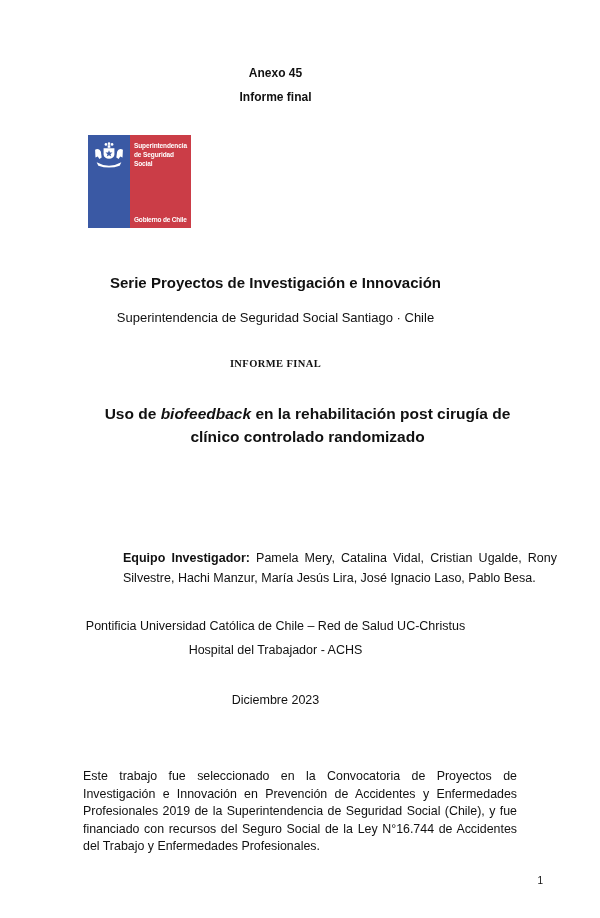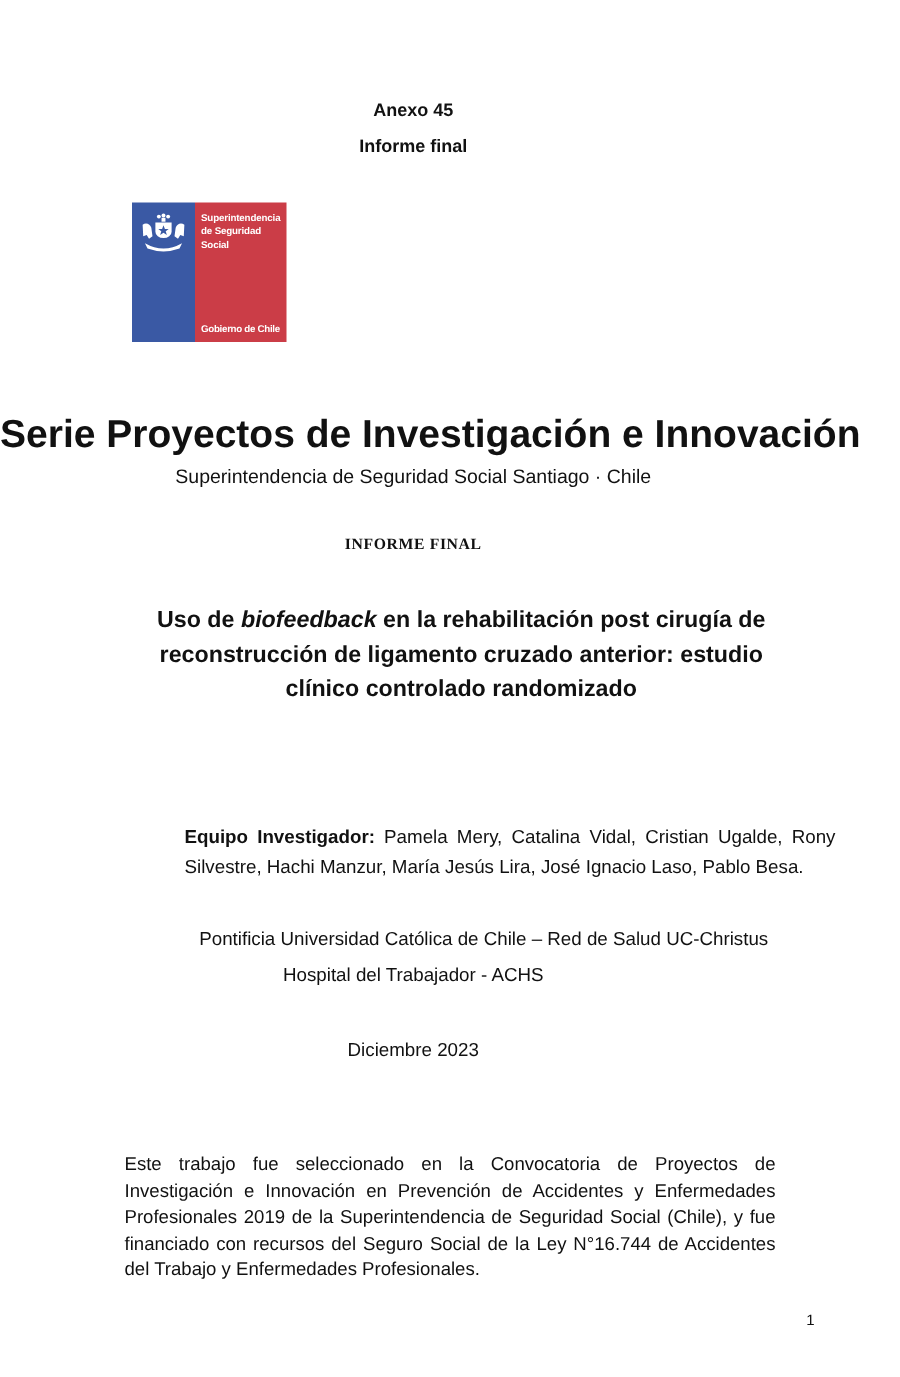--- a/index.html
+++ b/index.html
@@ -16,32 +16,32 @@
   
   .logo{position:absolute;left:88px;top:135px;width:103px;height:93px;display:flex;}
   .logo-blue{width:42px;background:#3a59a4;position:relative;}
   .logo-red{width:61px;background:#cb3d47;position:relative;color:#fff;}
   .logo-emblem{position:absolute;left:4px;top:6px;}
   .logo-inst{position:absolute;left:4px;top:7px;width:56px;
     font-size:6.5px;font-weight:bold;line-height:1.35;letter-spacing:-0.1px;}
   .logo-gov{position:absolute;left:4px;bottom:5px;width:56px;
     font-size:6.5px;font-weight:bold;letter-spacing:-0.2px;white-space:nowrap;}
 
-  .series-title{top:274px;font-size:26px;font-weight:bold;white-space:nowrap;}
+  .series-title{top:274px;font-size:15px;font-weight:bold;white-space:nowrap;}
   .series-subtitle{top:310px;font-size:13px;}
   .report-type{top:358px;font-family:"Liberation Serif", serif;font-weight:bold;
     font-size:10.5px;letter-spacing:0.4px;}
 
   .study-title{top:402px;font-size:15.5px;font-weight:bold;line-height:23px;padding-left:32px;}
   .study-title .line{white-space:nowrap;}
 
   .pi-line{top:501px;font-size:12.5px;}
   .team{top:549px;font-size:12.5px;line-height:19.5px;text-align:justify;margin-left:40px;}
 
-  .affil1{top:619px;font-size:12.5px;padding-left:47px;}
+  .affil1{top:619px;font-size:12.5px;}
   .affil2{top:643px;font-size:12.5px;}
   .pub-date{top:693px;font-size:12.5px;}
 
   .funding{top:768px;font-size:12.4px;line-height:17.6px;text-align:justify;}
 
   .page-number{position:absolute;top:875px;right:57px;font-size:10px;}
   b{font-weight:bold;}
 </style>
 </head>
 <body>
@@ -77,21 +77,20 @@
   </div>
 
   <div class="centered series-title">Serie Proyectos de Investigación e Innovación</div>
 
   <div class="centered series-subtitle">Superintendencia de Seguridad Social Santiago · Chile</div>
 
   <div class="centered report-type">INFORME FINAL</div>
 
   <div class="centered study-title">
     <div class="line"><span>Uso de </span><i>biofeedback</i><span> en la rehabilitación post cirugía de</span></div>
-    <div class="line">reconstrucción de ligamento cruzado anterior: estudio</div>
     <div class="line">clínico controlado randomizado</div>
   </div>
 
 
   <div class="col team"><b>Equipo Investigador:</b><span> Pamela Mery, Catalina Vidal, Cristian Ugalde, Rony Silvestre, Hachi Manzur, María Jesús Lira, José Ignacio Laso, Pablo Besa.</span></div>
 
   <div class="centered affil1">Pontificia Universidad Católica de Chile – Red de Salud UC-Christus</div>
 
   <div class="centered affil2">Hospital del Trabajador - ACHS</div>
 

